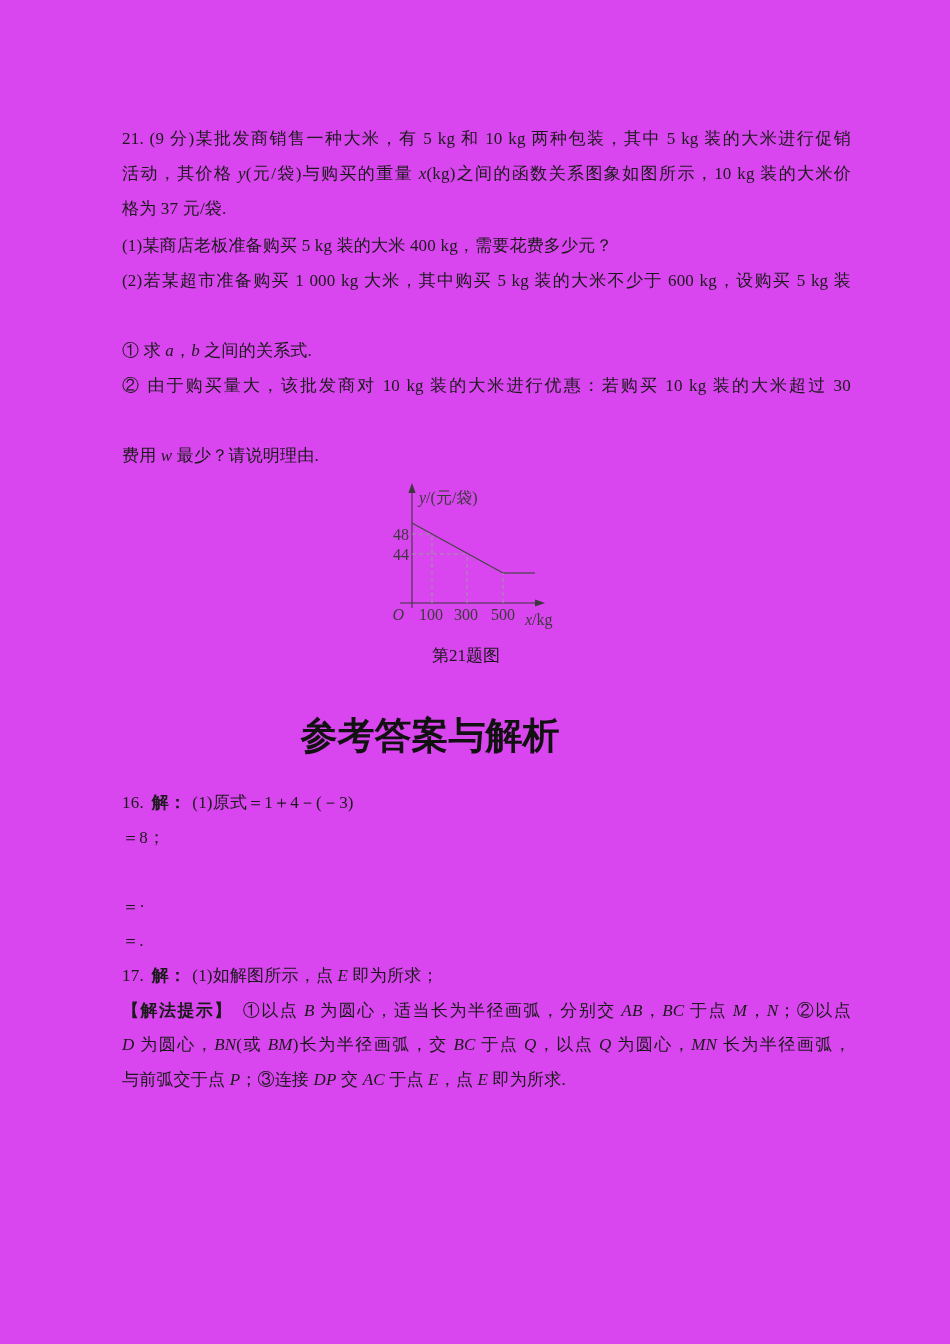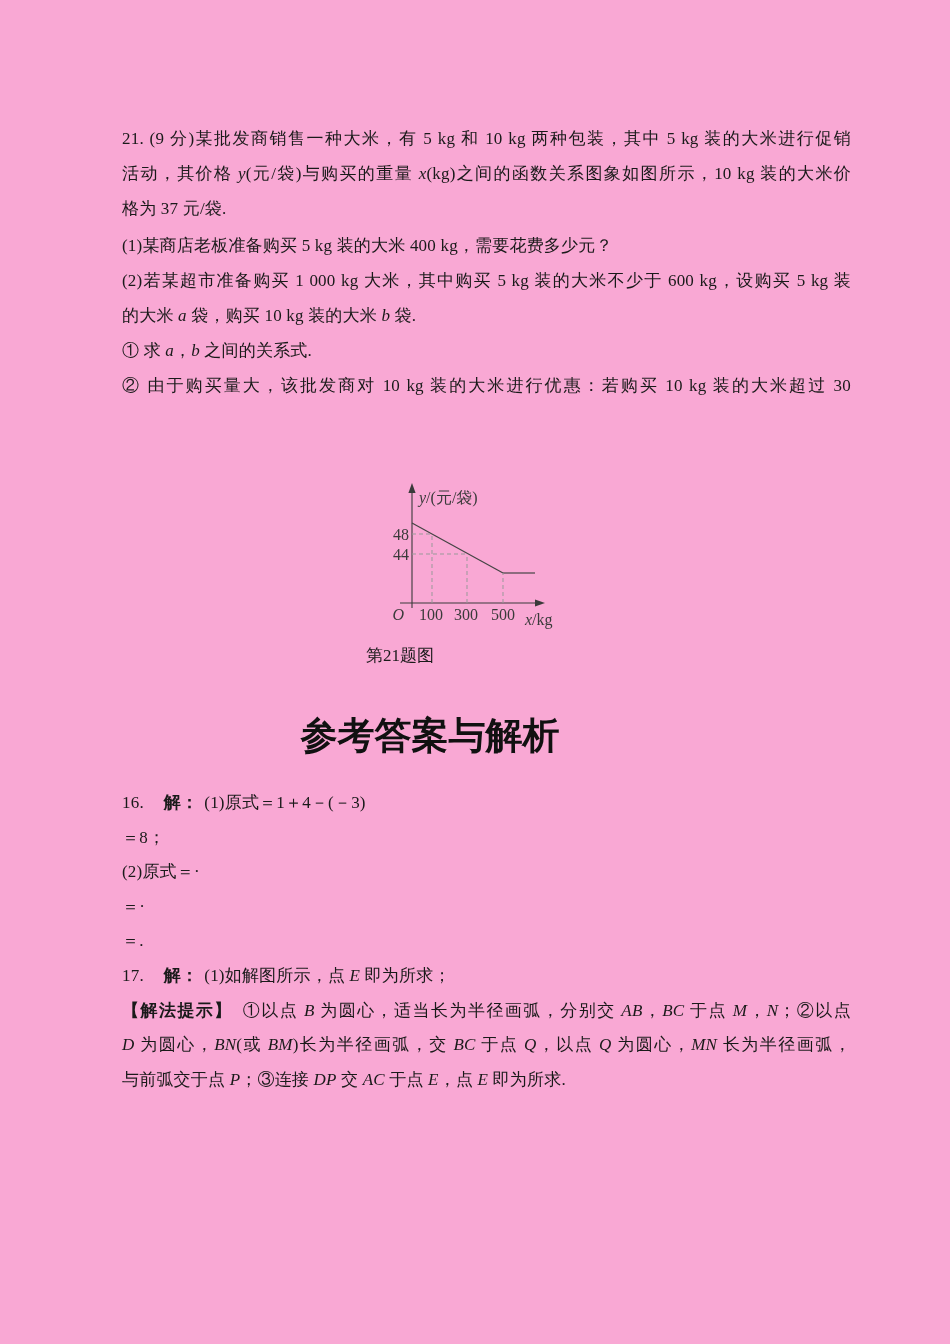--- a/index.html
+++ b/index.html
@@ -1,74 +1,74 @@
 <!DOCTYPE html>
 <html><head>
 <meta charset="utf-8">
 <style>
   html,body{margin:0;padding:0;background:#e8e8e8;}
   .page{
     position:relative;
     width:950px;height:1344px;
-    background:#f9a8d4;
+    background:#d946ef;
     margin:0 auto;
     font-family:"Liberation Serif","DejaVu Serif",serif;
     color:#1a1a1a;
     overflow:hidden;
   }
   .tline{
     position:absolute;
     left:122px;width:729px;
     font-size:17px;line-height:1.35;
     white-space:normal;
     letter-spacing:0.2px;
   }
   .full{text-align:justify;text-align-last:justify;text-justify:inter-ideograph;}
   .tline i{font-style:italic;}
-  .num{margin-right:20px;}
+  .num{margin-right:8px;}
   .jie{
     font-family:"Liberation Sans","DejaVu Sans",sans-serif;
     font-weight:bold;margin-right:6px;
   }
   .hintlabel{
     font-family:"Liberation Sans","DejaVu Sans",sans-serif;
     font-weight:bold;margin-right:10px;
   }
   .heading{
     position:absolute;left:0;top:716px;width:860px;
     text-align:center;
     font-family:"Liberation Sans","DejaVu Sans",sans-serif;
     font-weight:bold;font-size:37px;line-height:1.1;
     color:#111;
   }
   .figwrap{position:absolute;left:375px;top:480px;width:200px;height:158px;}
   .figcaption{
     position:absolute;left:366px;top:644px;width:200px;
-    text-align:left;font-size:17px;
+    text-align:center;font-size:17px;
   }
   svg text{
     font-family:"Liberation Serif","DejaVu Serif",serif;
     fill:#3a3a3a;
   }
   .axisnum{font-size:16px;}
   .varit{font-style:italic;}
 </style>
 </head>
 <body>
 
 <div class="page">
 
   <div class="tline full" style="top:128px"><span>21. (9 分)某批发商销售一种大米，有 5 kg 和 10 kg 两种包装，其中 5 kg 装的大米进行促销</span></div>
   <div class="tline full" style="top:163px"><span>活动，其价格 <i>y</i>(元/袋)与购买的重量 <i>x</i>(kg)之间的函数关系图象如图所示，10 kg 装的大米价</span></div>
   <div class="tline" style="top:198px"><span>格为 37 元/袋.</span></div>
   <div class="tline" style="top:235px"><span>(1)某商店老板准备购买 5 kg 装的大米 400 kg，需要花费多少元？</span></div>
   <div class="tline full" style="top:270px"><span>(2)若某超市准备购买 1 000 kg 大米，其中购买 5 kg 装的大米不少于 600 kg，设购买 5 kg 装</span></div>
-  <div class="tline" style="top:305px"><span>的大米 <i>a</i> 袋，购买 10 kg 装的大米 <i>b</i> 袋.</span></div>
   <div class="tline" style="top:340px"><span>① 求 <i>a</i>，<i>b</i> 之间的关系式.</span></div>
   <div class="tline full" style="top:375px"><span>② 由于购买量大，该批发商对 10 kg 装的大米进行优惠：若购买 10 kg 装的大米超过 30</span></div>
+  <div class="tline" style="top:445px"><span>费用 <i>w</i> 最少？请说明理由.</span></div>
 
   <div class="figwrap">
     <svg width="200" height="158" viewBox="0 0 200 158">
 
       <line x1="37" y1="128" x2="37" y2="10" stroke="#3a3a3a" stroke-width="1.1"></line>
       <polygon points="37,3 33.4,13 40.6,13" fill="#3a3a3a"></polygon>
       <line x1="25" y1="123" x2="163" y2="123" stroke="#3a3a3a" stroke-width="1.1"></line>
       <polygon points="170,123 160,119.4 160,126.6" fill="#3a3a3a"></polygon>
 
       <line x1="37" y1="43" x2="128" y2="93" stroke="#444" stroke-width="1.2"></line>
@@ -91,21 +91,20 @@
     </svg>
   </div>
   <div class="figcaption"><span>第21题图</span></div>
 
   <div class="heading"><span>参考答案与解析</span></div>
 
   <div class="tline" style="top:792px">
     <span class="num">16.</span><span class="jie">解：</span><span>(1)原式＝1＋4－(－3)</span>
   </div>
   <div class="tline" style="top:827px"><span>＝8；</span></div>
-  <div class="tline" style="top:861px"><span>(2)原式＝·</span></div>
   <div class="tline" style="top:896px"><span>＝·</span></div>
   <div class="tline" style="top:930px"><span>＝.</span></div>
 
   <div class="tline" style="top:965px">
     <span class="num">17.</span><span class="jie">解：</span><span>(1)如解图所示，点 <i>E</i> 即为所求；</span>
   </div>
   <div class="tline full" style="top:1000px">
     <span class="hintlabel">【解法提示】</span><span>①以点 <i>B</i> 为圆心，适当长为半径画弧，分别交 <i>AB</i>，<i>BC</i> 于点 <i>M</i>，<i>N</i>；②以点</span>
   </div>
   <div class="tline full" style="top:1034px"><span><i>D</i> 为圆心，<i>BN</i>(或 <i>BM</i>)长为半径画弧，交 <i>BC</i> 于点 <i>Q</i>，以点 <i>Q</i> 为圆心，<i>MN</i> 长为半径画弧，</span></div>

